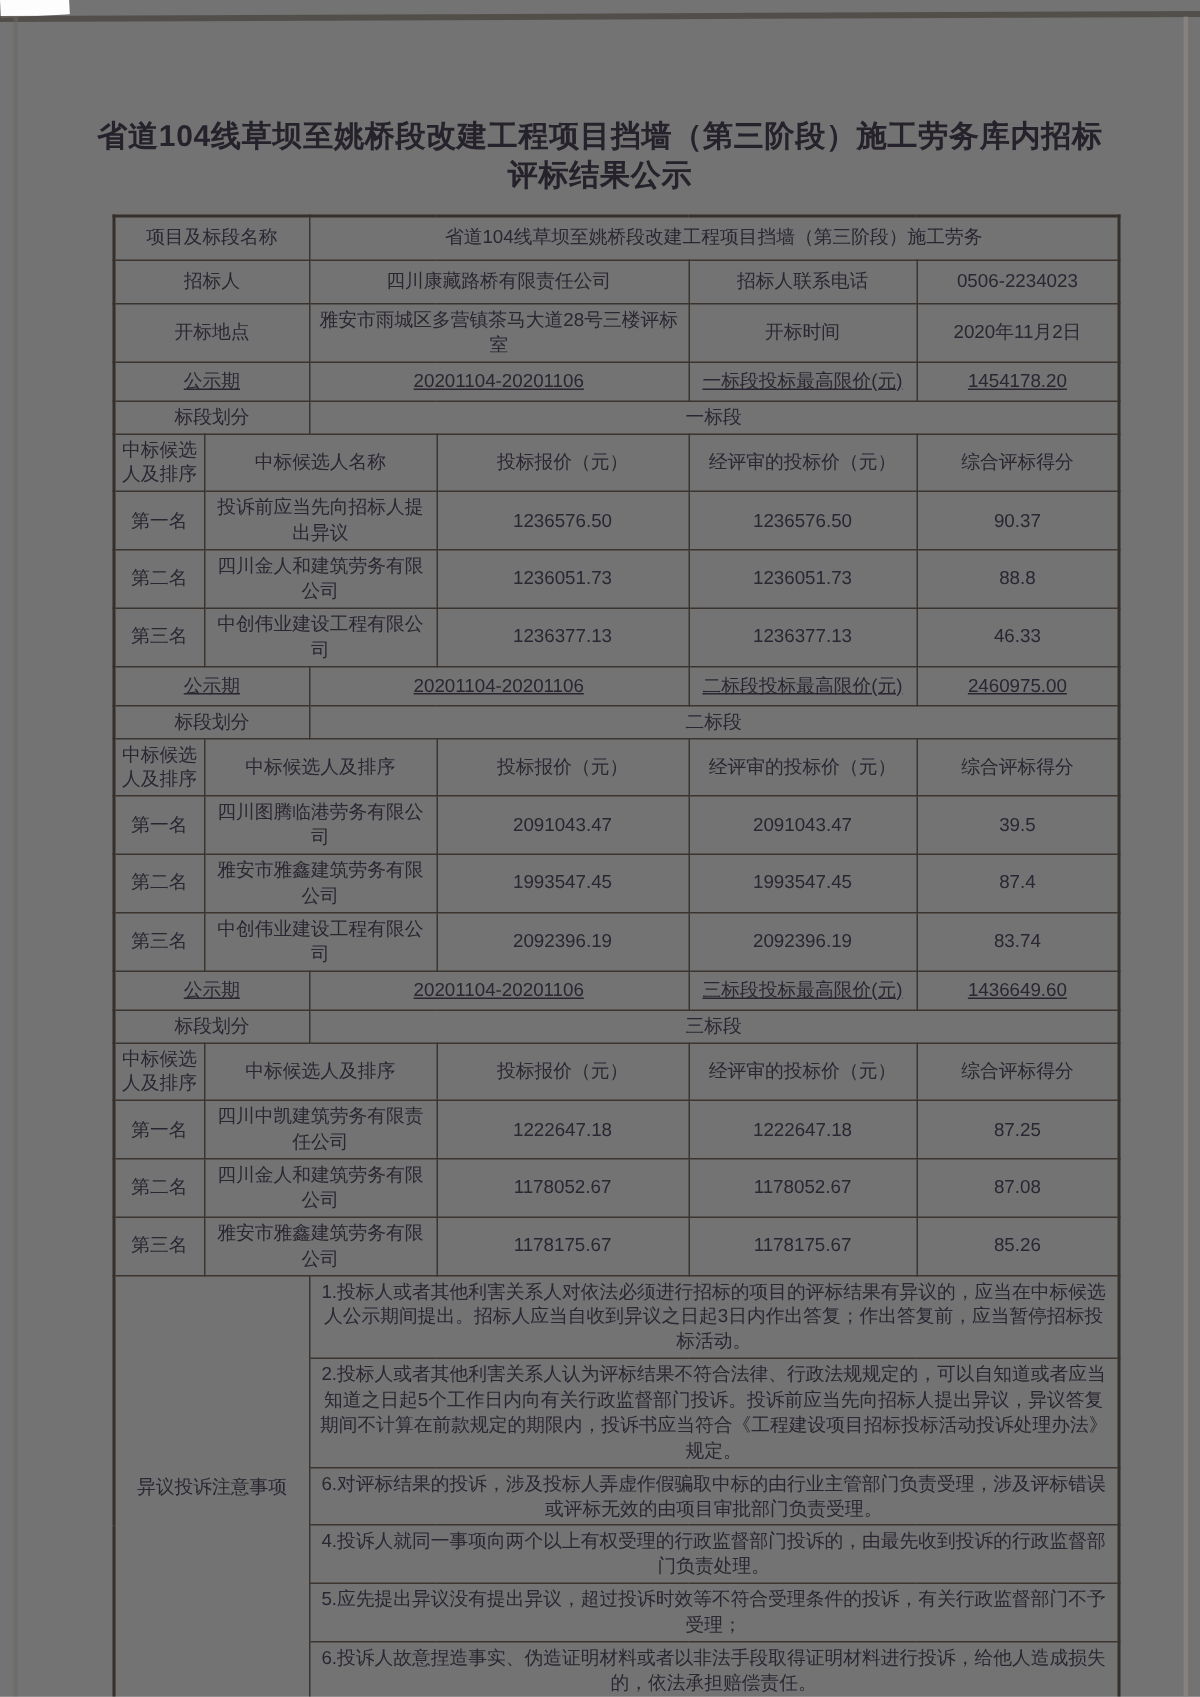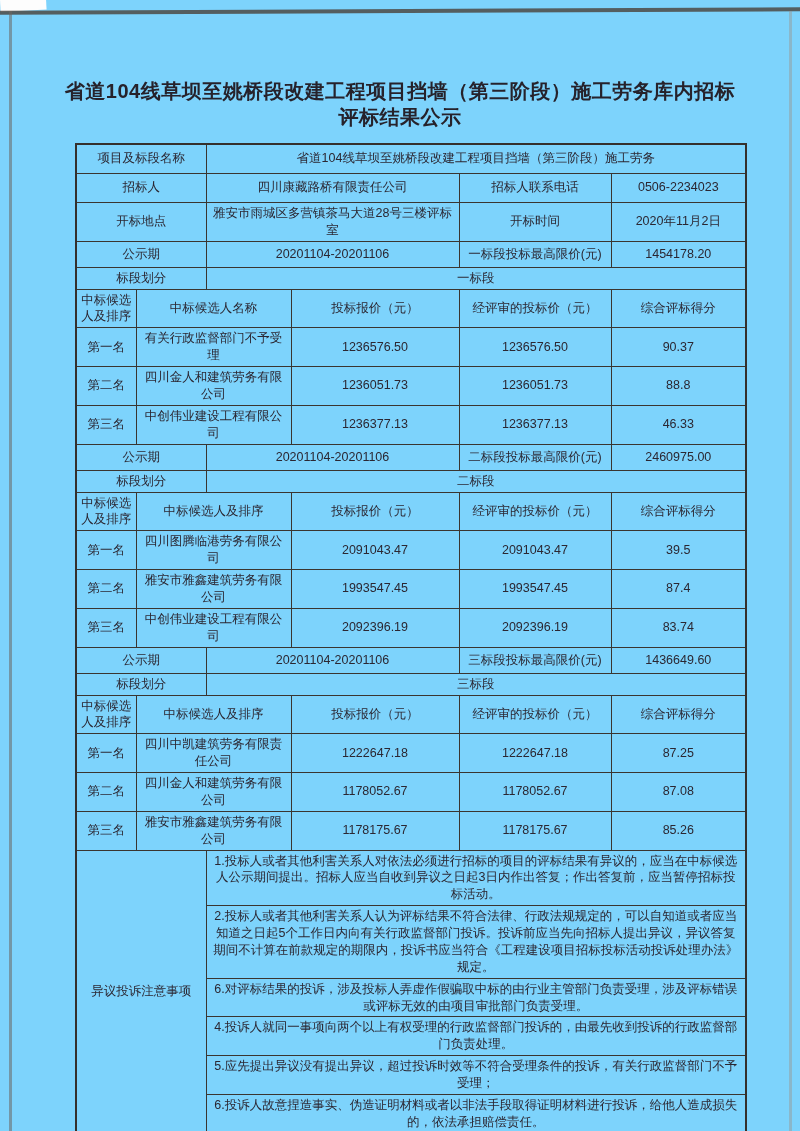--- a/index.html
+++ b/index.html
@@ -4,21 +4,21 @@
 <style>
   html,body{margin:0;padding:0;}
   body{
     width:800px;height:1131px;overflow:hidden;
     background:#e9e6e8;
     font-family:"Liberation Sans","DejaVu Sans",sans-serif;
     color:#2b2730;
   }
   .paper{
     position:absolute;left:0;top:0;width:800px;height:1131px;
-    background:#7dd3fc;overflow:hidden;
+    background:#737373;overflow:hidden;
   }
   .scan-top{
     position:absolute;left:-6px;top:9px;width:812px;height:4px;
     background:#4c4944;transform:rotate(-0.25deg);opacity:.85;
   }
   .scan-left{
     position:absolute;left:9px;top:11px;bottom:0;width:3px;
     background:#6b6660;opacity:.55;
   }
   .scan-right{
@@ -40,21 +40,21 @@
     border:2px solid #35302c;
   }
   table.doc td{
     border:1.4px solid #3a3530;
     font-size:12.5px;line-height:1.35;
     text-align:center;vertical-align:middle;
     padding:2px 4px;color:#2b2732;
     overflow:hidden;
   }
   tr.r-info td{height:24px;}
-  tr.r-pub td{height:21px;}
+  tr.r-pub td{height:21px;text-decoration:underline;}
   tr.r-div td{height:17px;}
   tr.r-head td{height:26px;}
   tr.r-cand td{height:29px;}
   td.left{text-align:left;padding-left:8px;}
   td.rank-h{font-size:12px;padding:2px 3px;}
   td.note{
     text-align:left;font-size:12px;line-height:1.38;
     padding:4px 8px 5px 8px;
   }
   td.note-lbl{font-size:12.5px;}
@@ -110,21 +110,21 @@
     </tr>
     <tr class="r-head">
       <td class="rank-h">中标候选人及排序</td>
       <td colspan="2">中标候选人名称</td>
       <td>投标报价（元）</td>
       <td>经评审的投标价（元）</td>
       <td>综合评标得分</td>
     </tr>
     <tr class="r-cand">
       <td>第一名</td>
-      <td colspan="2">有关行政监督部门不予受理</td>
+      <td colspan="2">投诉前应当先向招标人提出异议</td>
       <td>1236576.50</td>
       <td>1236576.50</td>
       <td>90.37</td>
     </tr>
     <tr class="r-cand">
       <td>第二名</td>
       <td colspan="2">四川金人和建筑劳务有限公司</td>
       <td>1236051.73</td>
       <td>1236051.73</td>
       <td>88.8</td>

